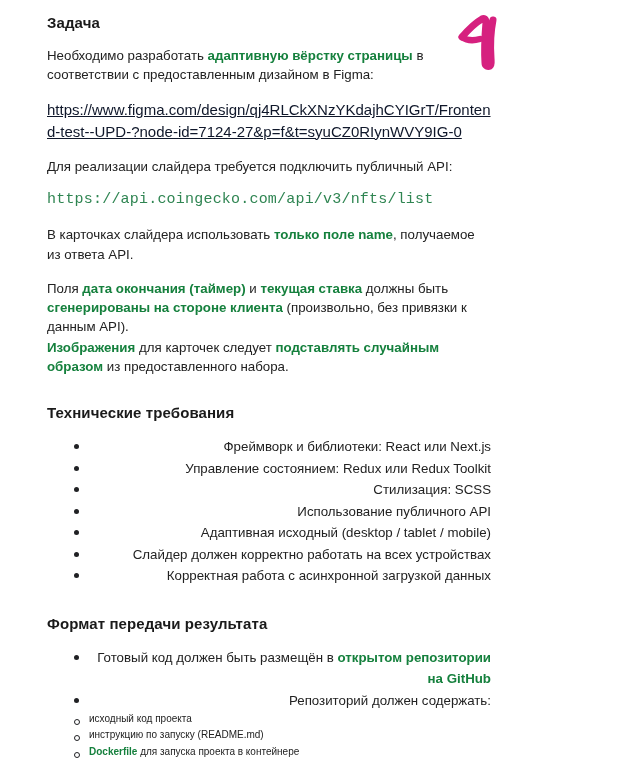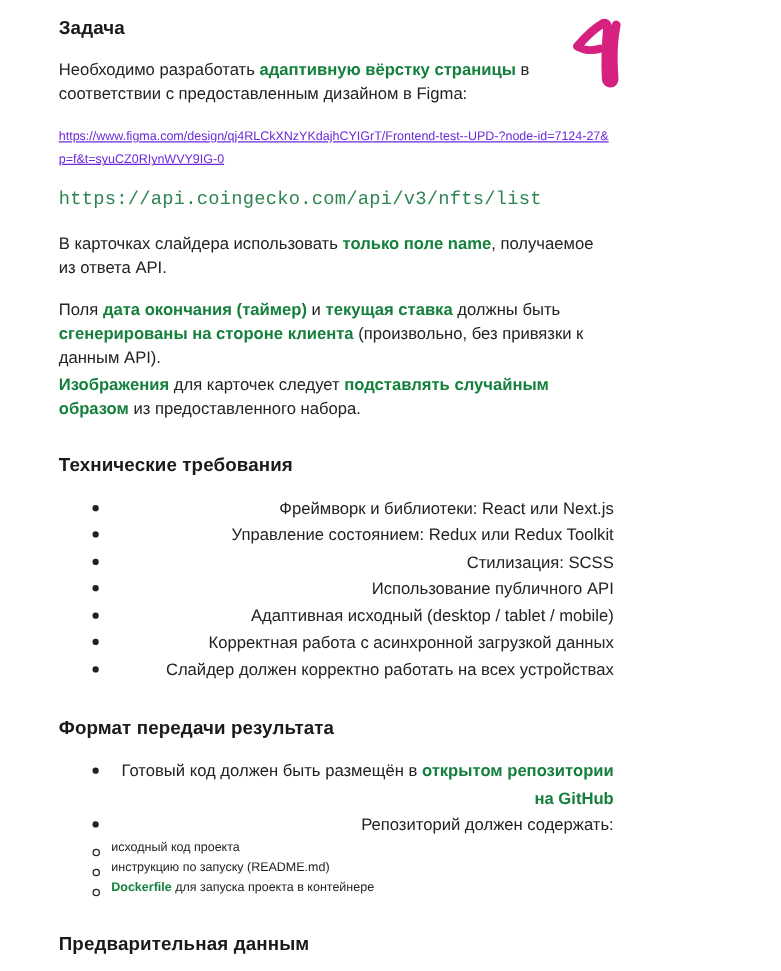--- a/index.html
+++ b/index.html
@@ -40,24 +40,24 @@
     color: #222222;
   }
   p.para.tight {
     margin-bottom: 2px;
   }
   b, strong {
     font-weight: bold;
     color: #15803d;
   }
   a.link {
-    color: #6d28d9;
+    color: #0f172a;
     text-decoration: underline;
     word-break: break-all;
-    font-size: 10px;
+    font-size: 15px;
     line-height: 1.44;
   }
   .link-block {
     margin: 0 0 15px 0;
     max-width: 520px;
   }
   .code-url {
     font-family: Liberation Mono, monospace;
     color: #2f8552;
     font-size: 15px;
@@ -137,20 +137,21 @@
   <h2 class="section-title">Задача</h2>
 
   <p class="para">
     <span>Необходимо разработать </span><b>адаптивную вёрстку страницы</b><span> в соответствии с предоставленным дизайном в Figma:</span>
   </p>
 
   <div class="link-block">
     <a class="link" href="#">https://www.figma.com/design/qj4RLCkXNzYKdajhCYIGrT/Frontend-test--UPD-?node-id=7124-27&amp;p=f&amp;t=syuCZ0RIynWVY9IG-0</a>
   </div>
 
+  <p class="para">Для реализации слайдера требуется подключить публичный API:</p>
 
   <code class="code-url">https://api.coingecko.com/api/v3/nfts/list</code>
 
   <p class="para">
     <span>В карточках слайдера использовать </span><b>только поле name</b><span>, получаемое из ответа API.</span>
   </p>
 
   <p class="para tight">
     <span>Поля </span><b>дата окончания (таймер)</b><span> и </span><b>текущая ставка</b><span> должны быть </span><b>сгенерированы на стороне клиента</b><span> (произвольно, без привязки к данным API).</span>
   </p>
@@ -160,22 +161,22 @@
   </p>
 
   <h2 class="section-title spaced">Технические требования</h2>
 
   <ul class="bullets list-gap">
     <li>Фреймворк и библиотеки: React или Next.js</li>
     <li>Управление состоянием: Redux или Redux Toolkit</li>
     <li>Стилизация: SCSS</li>
     <li>Использование публичного API</li>
     <li>Адаптивная исходный (desktop / tablet / mobile)</li>
+    <li>Слайдер должен корректно работать на всех устройствах</li>
     <li>Корректная работа с асинхронной загрузкой данных</li>
-    <li>Слайдер должен корректно работать на всех устройствах</li>
   </ul>
 
   <h2 class="section-title spaced">Формат передачи результата</h2>
 
   <ul class="bullets">
     <li>
       <span>Готовый код должен быть размещён в </span><b>открытом репозитории на GitHub</b>
     </li>
     <li>Репозиторий должен содержать:</li>
   </ul>

